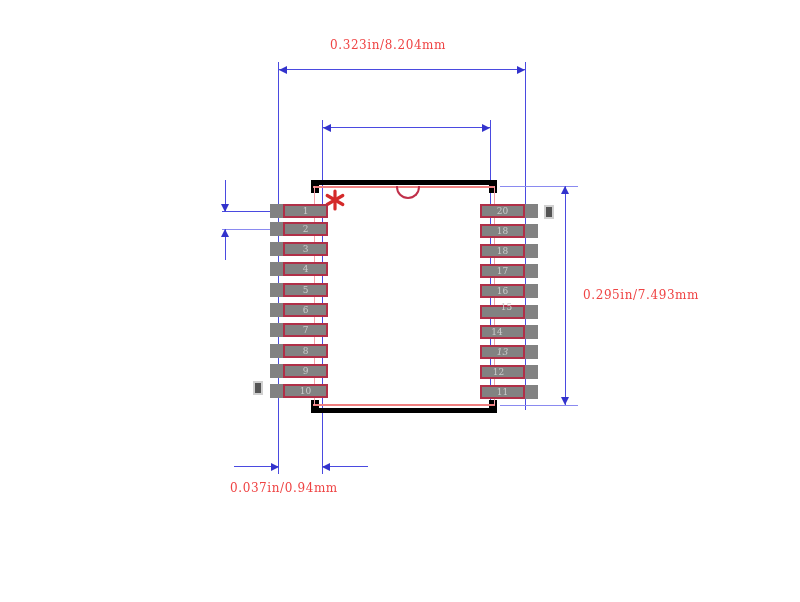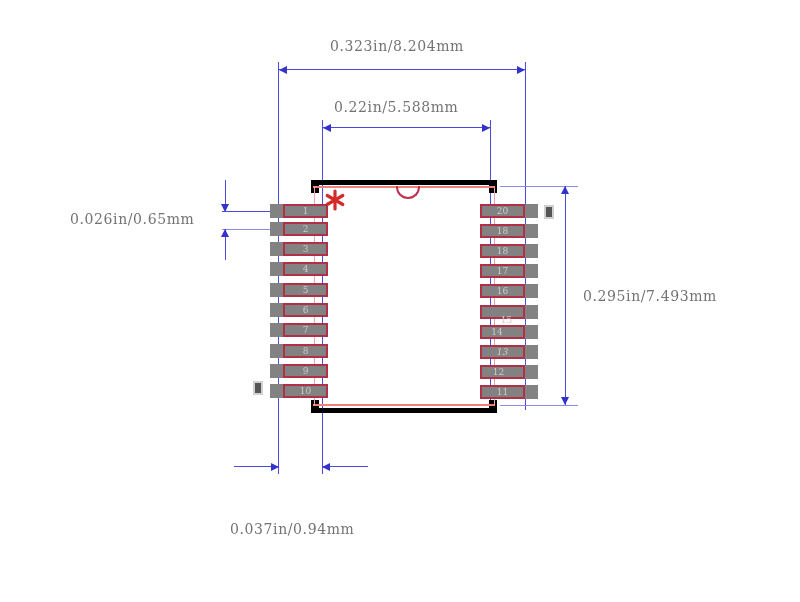--- a/index.html
+++ b/index.html
@@ -7,23 +7,23 @@
     width:800px;height:602px;
     background:#ffffff;
     font-family:"DejaVu Serif", serif;
     overflow:hidden;
   }
   #stage{position:relative;width:800px;height:602px;}
 
   
   .dim-text{
     position:absolute;
-    color:#737373;
+    color:#ef4444;
     font-family:"DejaVu Serif", serif;
-    font-size:14px;
+    font-size:12px;
     letter-spacing:0.6px;
     white-space:nowrap;
     text-align:center;
   }
 
   
   .vline{position:absolute;width:1px;background:#4a4ae0;}
   .hline{position:absolute;height:1px;background:#4a4ae0;}
   .hline-lt{position:absolute;height:1px;background:#8a8af0;}
 
@@ -68,24 +68,22 @@
 
   
   .aster{position:absolute;}
 </style>
 </head>
 <body>
 
 <div id="stage">
 
   <div class="dim-text" style="left:330px;top:38px;">0.323in/8.204mm</div>
-  <div class="dim-text" style="left:334px;top:99px;">0.22in/5.588mm</div>
-  <div class="dim-text" style="left:70px;top:211px;">0.026in/0.65mm</div>
   <div class="dim-text" style="left:583px;top:288px;">0.295in/7.493mm</div>
-  <div class="dim-text" style="left:230px;top:481px;margin-top:40px;">0.037in/0.94mm</div>
+  <div class="dim-text" style="left:230px;top:481px;">0.037in/0.94mm</div>
 
   <div class="vline" style="left:278px;top:62px;height:412px;"></div>
 
   <div class="vline" style="left:525px;top:62px;height:348px;"></div>
 
   <div class="vline" style="left:322px;top:120px;height:354px;"></div>
 
   <div class="vline" style="left:490px;top:120px;height:290px;"></div>
 
   <div class="hline" style="left:279px;top:69px;width:246px;"></div>
@@ -215,21 +213,21 @@
       <div class="pad-num" style="left:480px;top:266px;width:45px;">17</div>
     </div>
     <div>
       <div class="pad" style="left:480px;top:284px;width:58px;height:14px;"></div>
       <div class="pad-inner" style="left:480px;top:284px;width:45px;height:14px;"></div>
       <div class="pad-num" style="left:480px;top:286px;width:45px;">16</div>
     </div>
     <div>
       <div class="pad" style="left:480px;top:305px;width:58px;height:14px;"></div>
       <div class="pad-inner" style="left:480px;top:305px;width:45px;height:14px;"></div>
-      <div class="pad-num" style="left:480px;top:315px;width:53px;">15</div>
+      <div class="pad-num" style="left:480px;top:302px;width:53px;">15</div>
     </div>
     <div>
       <div class="pad" style="left:480px;top:325px;width:58px;height:14px;"></div>
       <div class="pad-inner" style="left:480px;top:325px;width:45px;height:14px;"></div>
       <div class="pad-num" style="left:480px;top:327px;width:34px;">14</div>
     </div>
     <div>
       <div class="pad" style="left:480px;top:345px;width:58px;height:14px;"></div>
       <div class="pad-inner" style="left:480px;top:345px;width:45px;height:14px;"></div>
       <div class="pad-num" style="left:480px;top:347px;width:45px;font-style:italic;">13</div>

